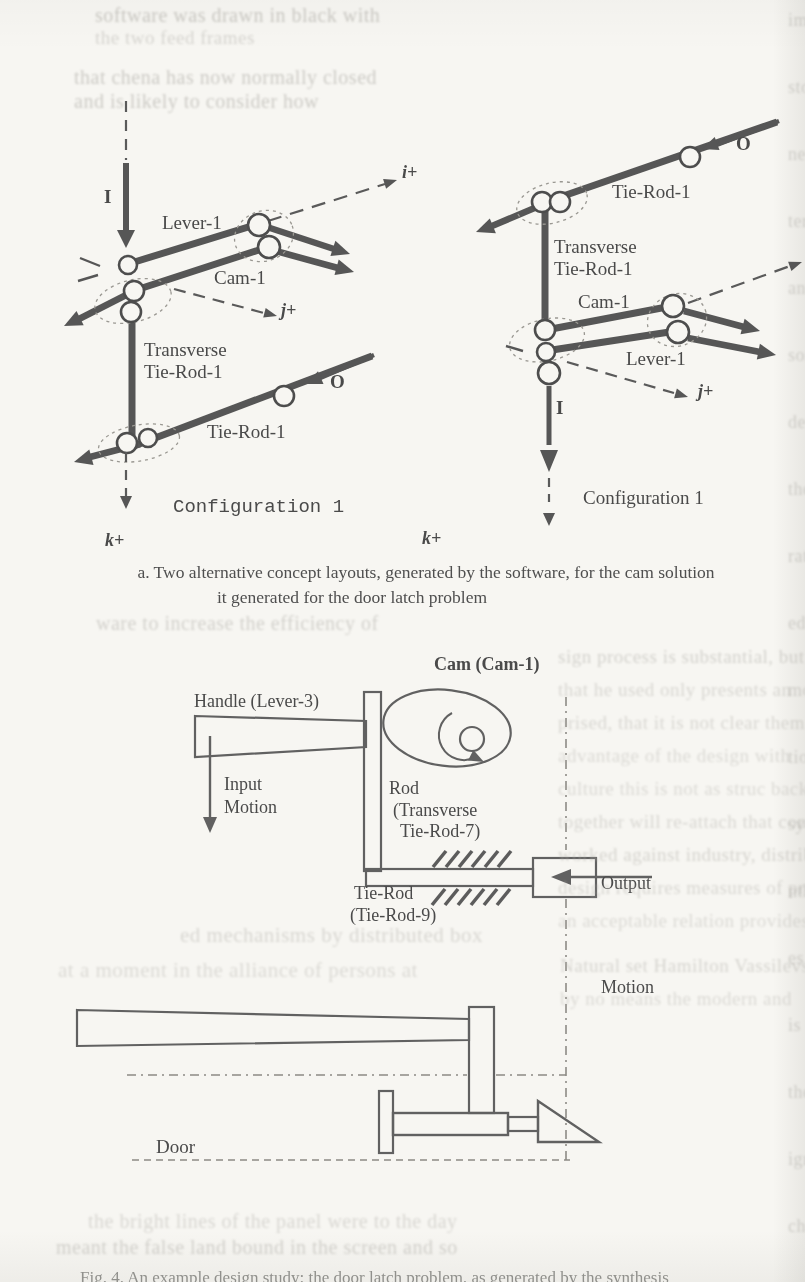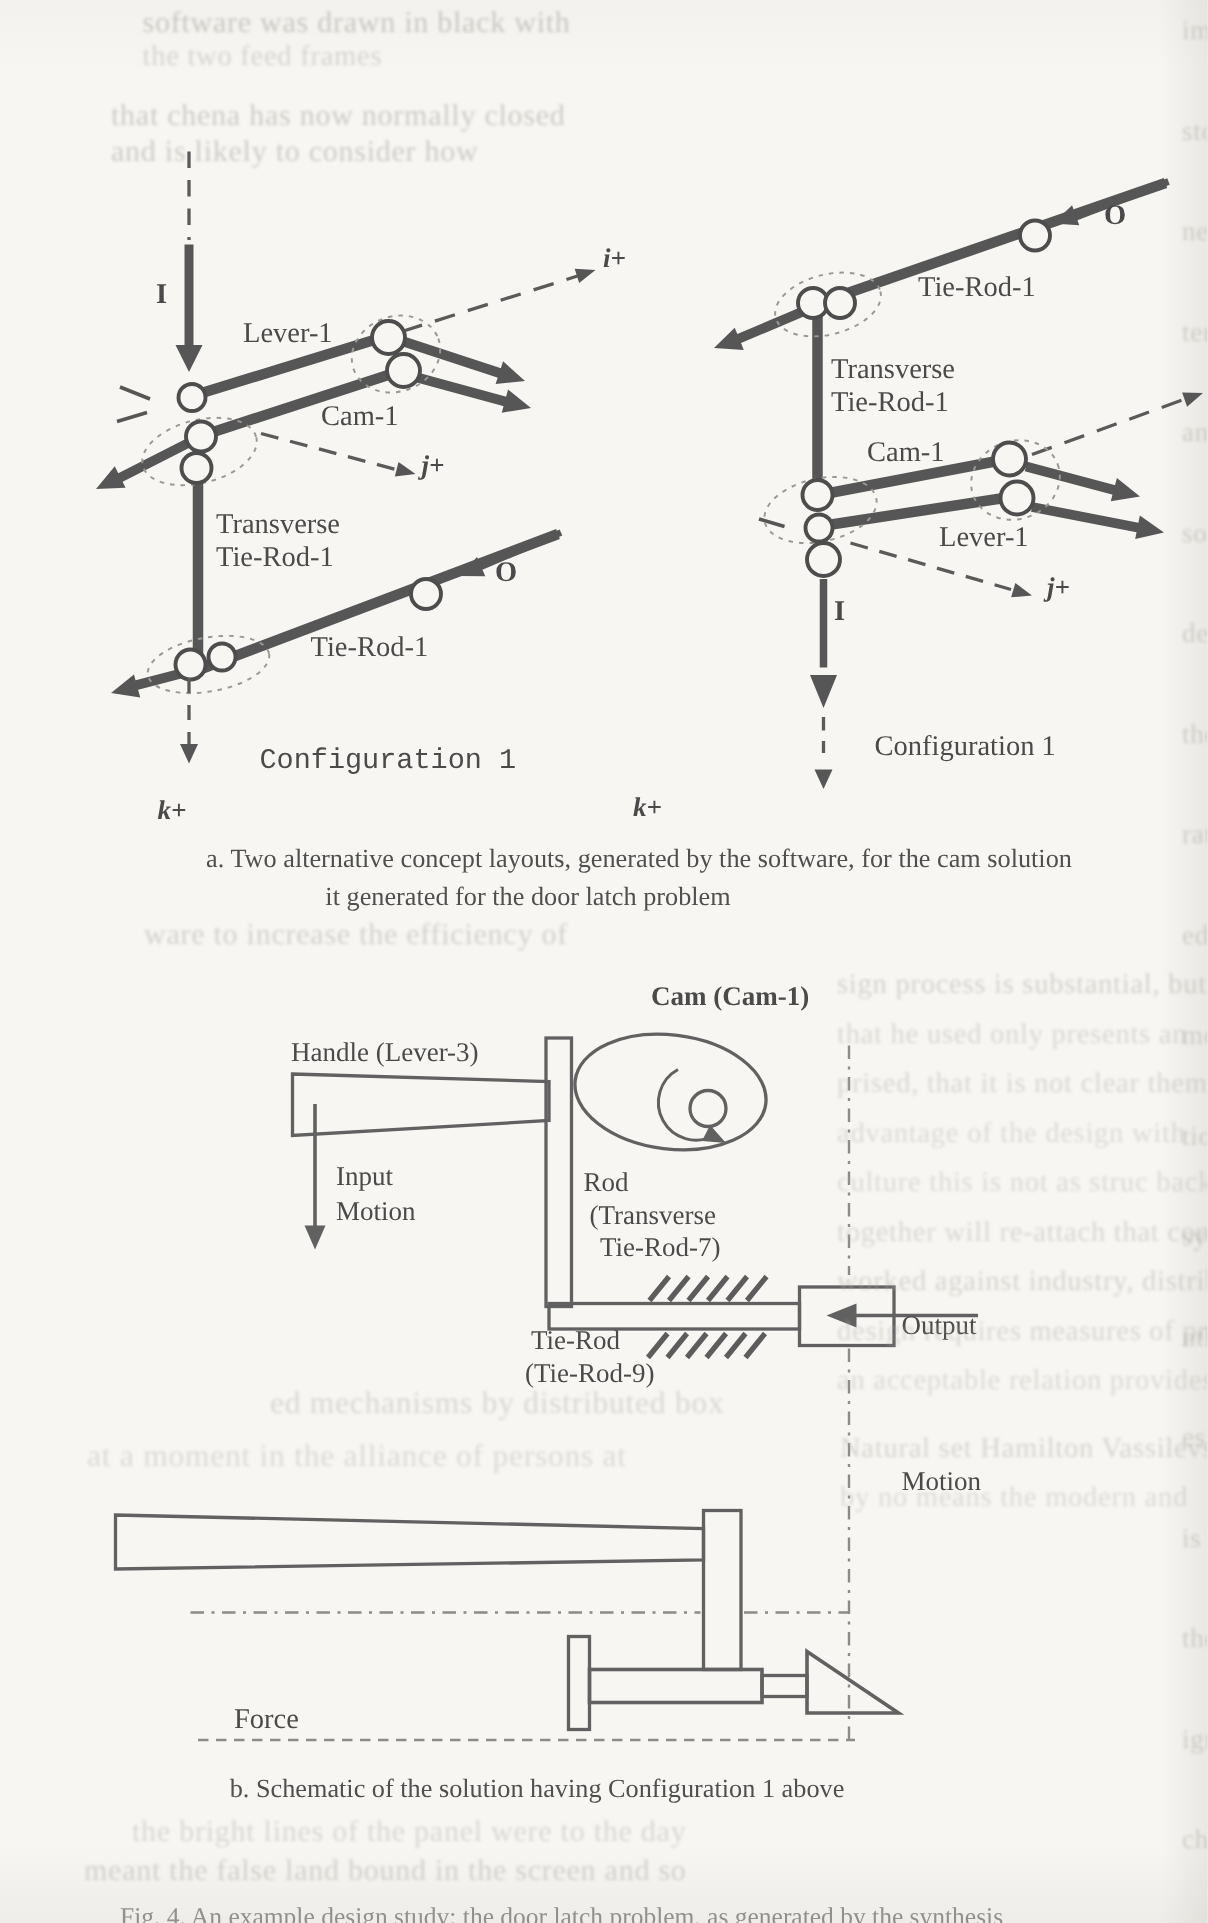--- a/index.html
+++ b/index.html
@@ -254,23 +254,22 @@
   <div class="lbl small" style="left:194px;top:691px;">Handle (Lever-3)</div>
   <div class="lbl small" style="left:224px;top:774px;">Input</div>
   <div class="lbl small" style="left:224px;top:797px;">Motion</div>
   <div class="lbl small" style="left:389px;top:778px;">Rod</div>
   <div class="lbl small" style="left:393px;top:800px;">(Transverse</div>
   <div class="lbl small" style="left:400px;top:821px;">Tie-Rod-7)</div>
   <div class="lbl small" style="left:354px;top:883px;">Tie-Rod</div>
   <div class="lbl small" style="left:350px;top:905px;">(Tie-Rod-9)</div>
   <div class="lbl small" style="left:601px;top:873px;">Output</div>
   <div class="lbl small" style="left:601px;top:944px;margin-top:33px;">Motion</div>
-  <div class="lbl" style="left:156px;top:1136px;">Force</div>
-
-  <div class="caption" style="left:358px;top:1182px;">b. Schematic of the solution having Configuration 1 above</div>
+  <div class="lbl" style="left:156px;top:1136px;">Door</div>
+
 
   <div class="bottom-cut" style="left:80px;top:1268px;">Fig. 4. An example design study: the door latch problem, as generated by the synthesis</div>
 
   <div id="ghost-layer">
       <div class="ghost" style="left: 95px; top: 4px; font-size: 20px; opacity: 0.62;">software was drawn in black with</div>
       <div class="ghost" style="left: 95px; top: 27px; font-size: 19px; opacity: 0.45;">the two feed frames</div>
       <div class="ghost" style="left: 74px; top: 66px; font-size: 20px; opacity: 0.58;">that chena has now normally closed</div>
       <div class="ghost" style="left: 74px; top: 90px; font-size: 20px; opacity: 0.58;">and is likely to consider how</div>
       <div class="ghost" style="left: 96px; top: 612px; font-size: 20px; opacity: 0.5;">ware to increase the efficiency of</div>
       <div class="ghost" style="left: 558px; top: 646px; font-size: 19px; opacity: 0.48;">sign process is substantial, but the</div>

